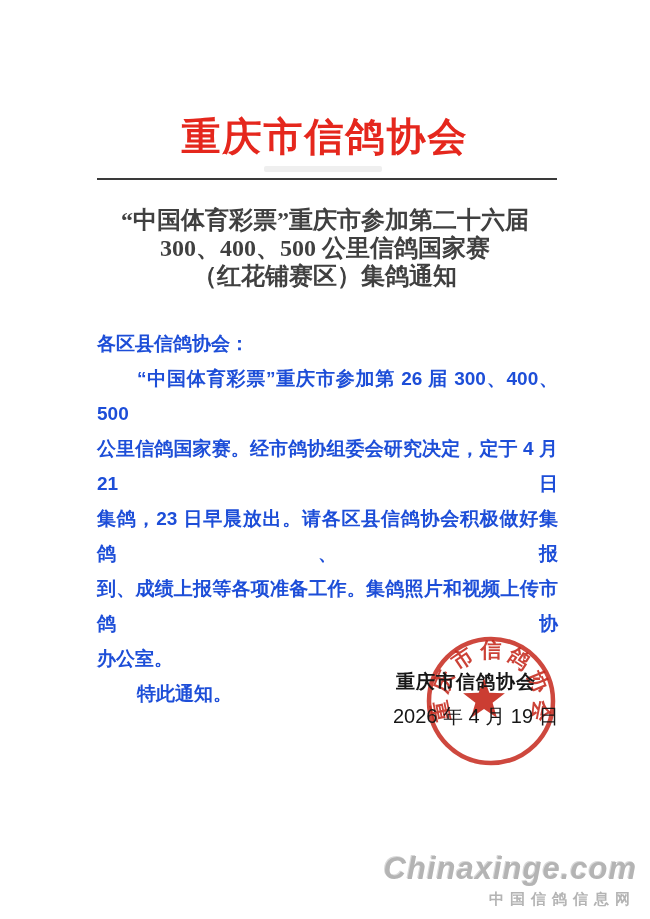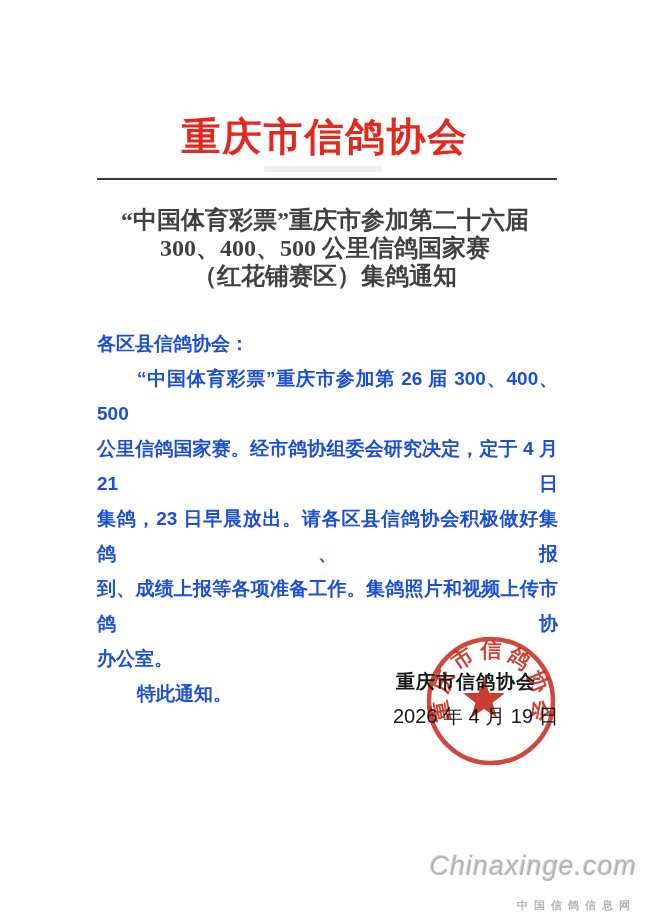--- a/index.html
+++ b/index.html
@@ -80,31 +80,31 @@
     z-index: 2;
   }
   .watermark {
     position: absolute;
     top: 851px; right: 13px;
     text-align: right;
     color: #b4b4b4;
     z-index: 4;
   }
   .wm-en {
-    font-size: 27px;
-    font-weight: normal;
+    font-size: 31px;
+    font-weight: bold;
     font-style: italic;
     letter-spacing: 1px;
     text-shadow: 1px 1px 0 #ffffff, -1px -1px 0 #d9d9d9;
   }
   .wm-cn {
-    font-size: 11px;
+    font-size: 15px;
     font-weight: bold;
     letter-spacing: 6px;
-    margin-top: 16px;
+    margin-top: 3px;
     padding-right: 1px;
     text-shadow: 1px 1px 0 #ffffff;
   }
 </style>
 </head>
 <body>
 
 <div class="page">
 
   <div class="org-title">重庆市信鸽协会</div>

